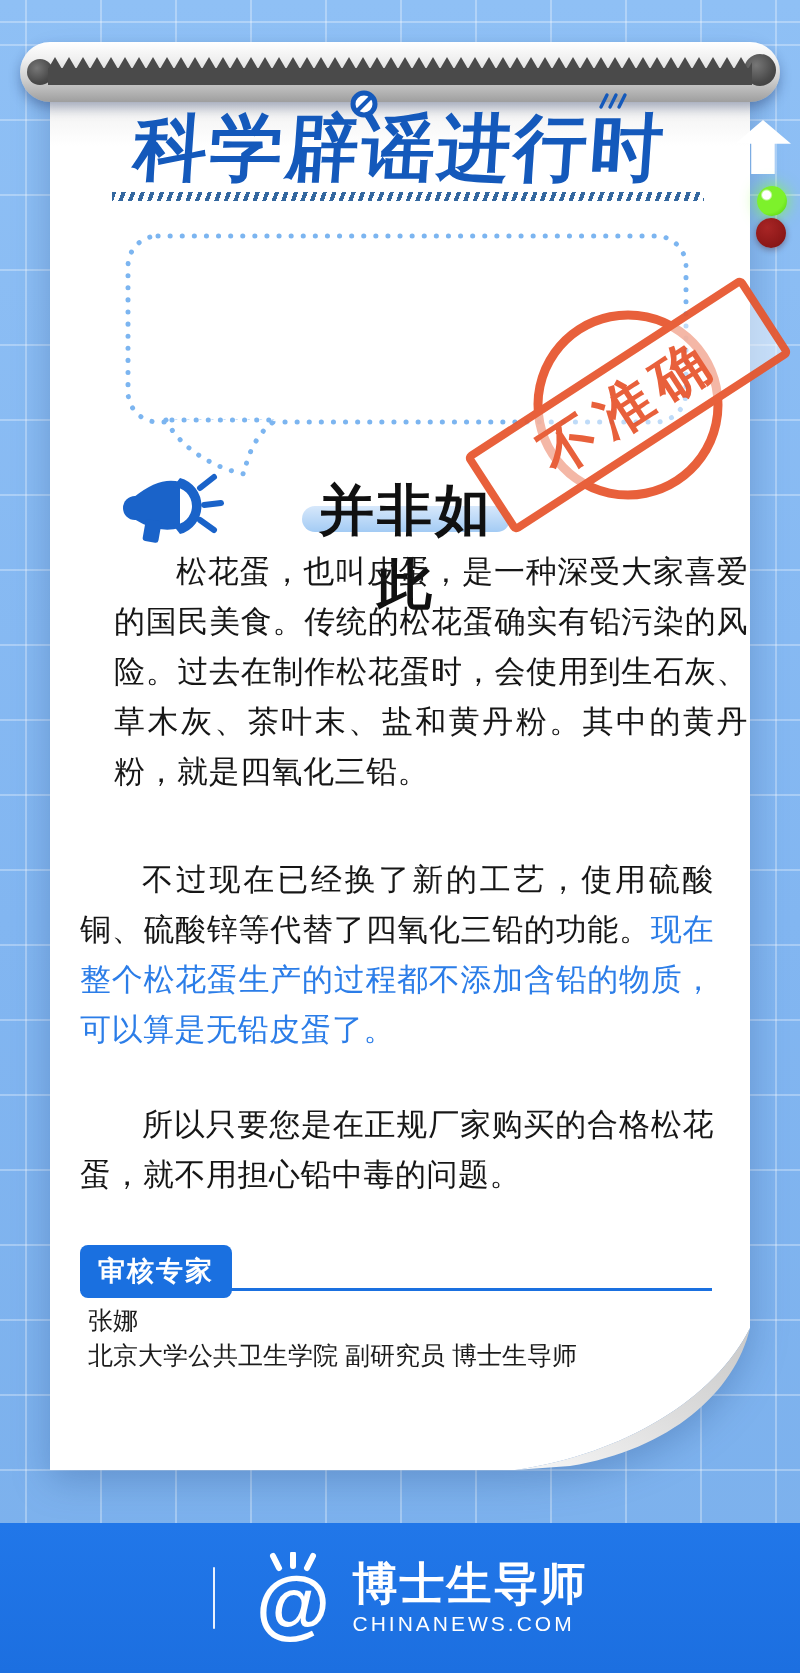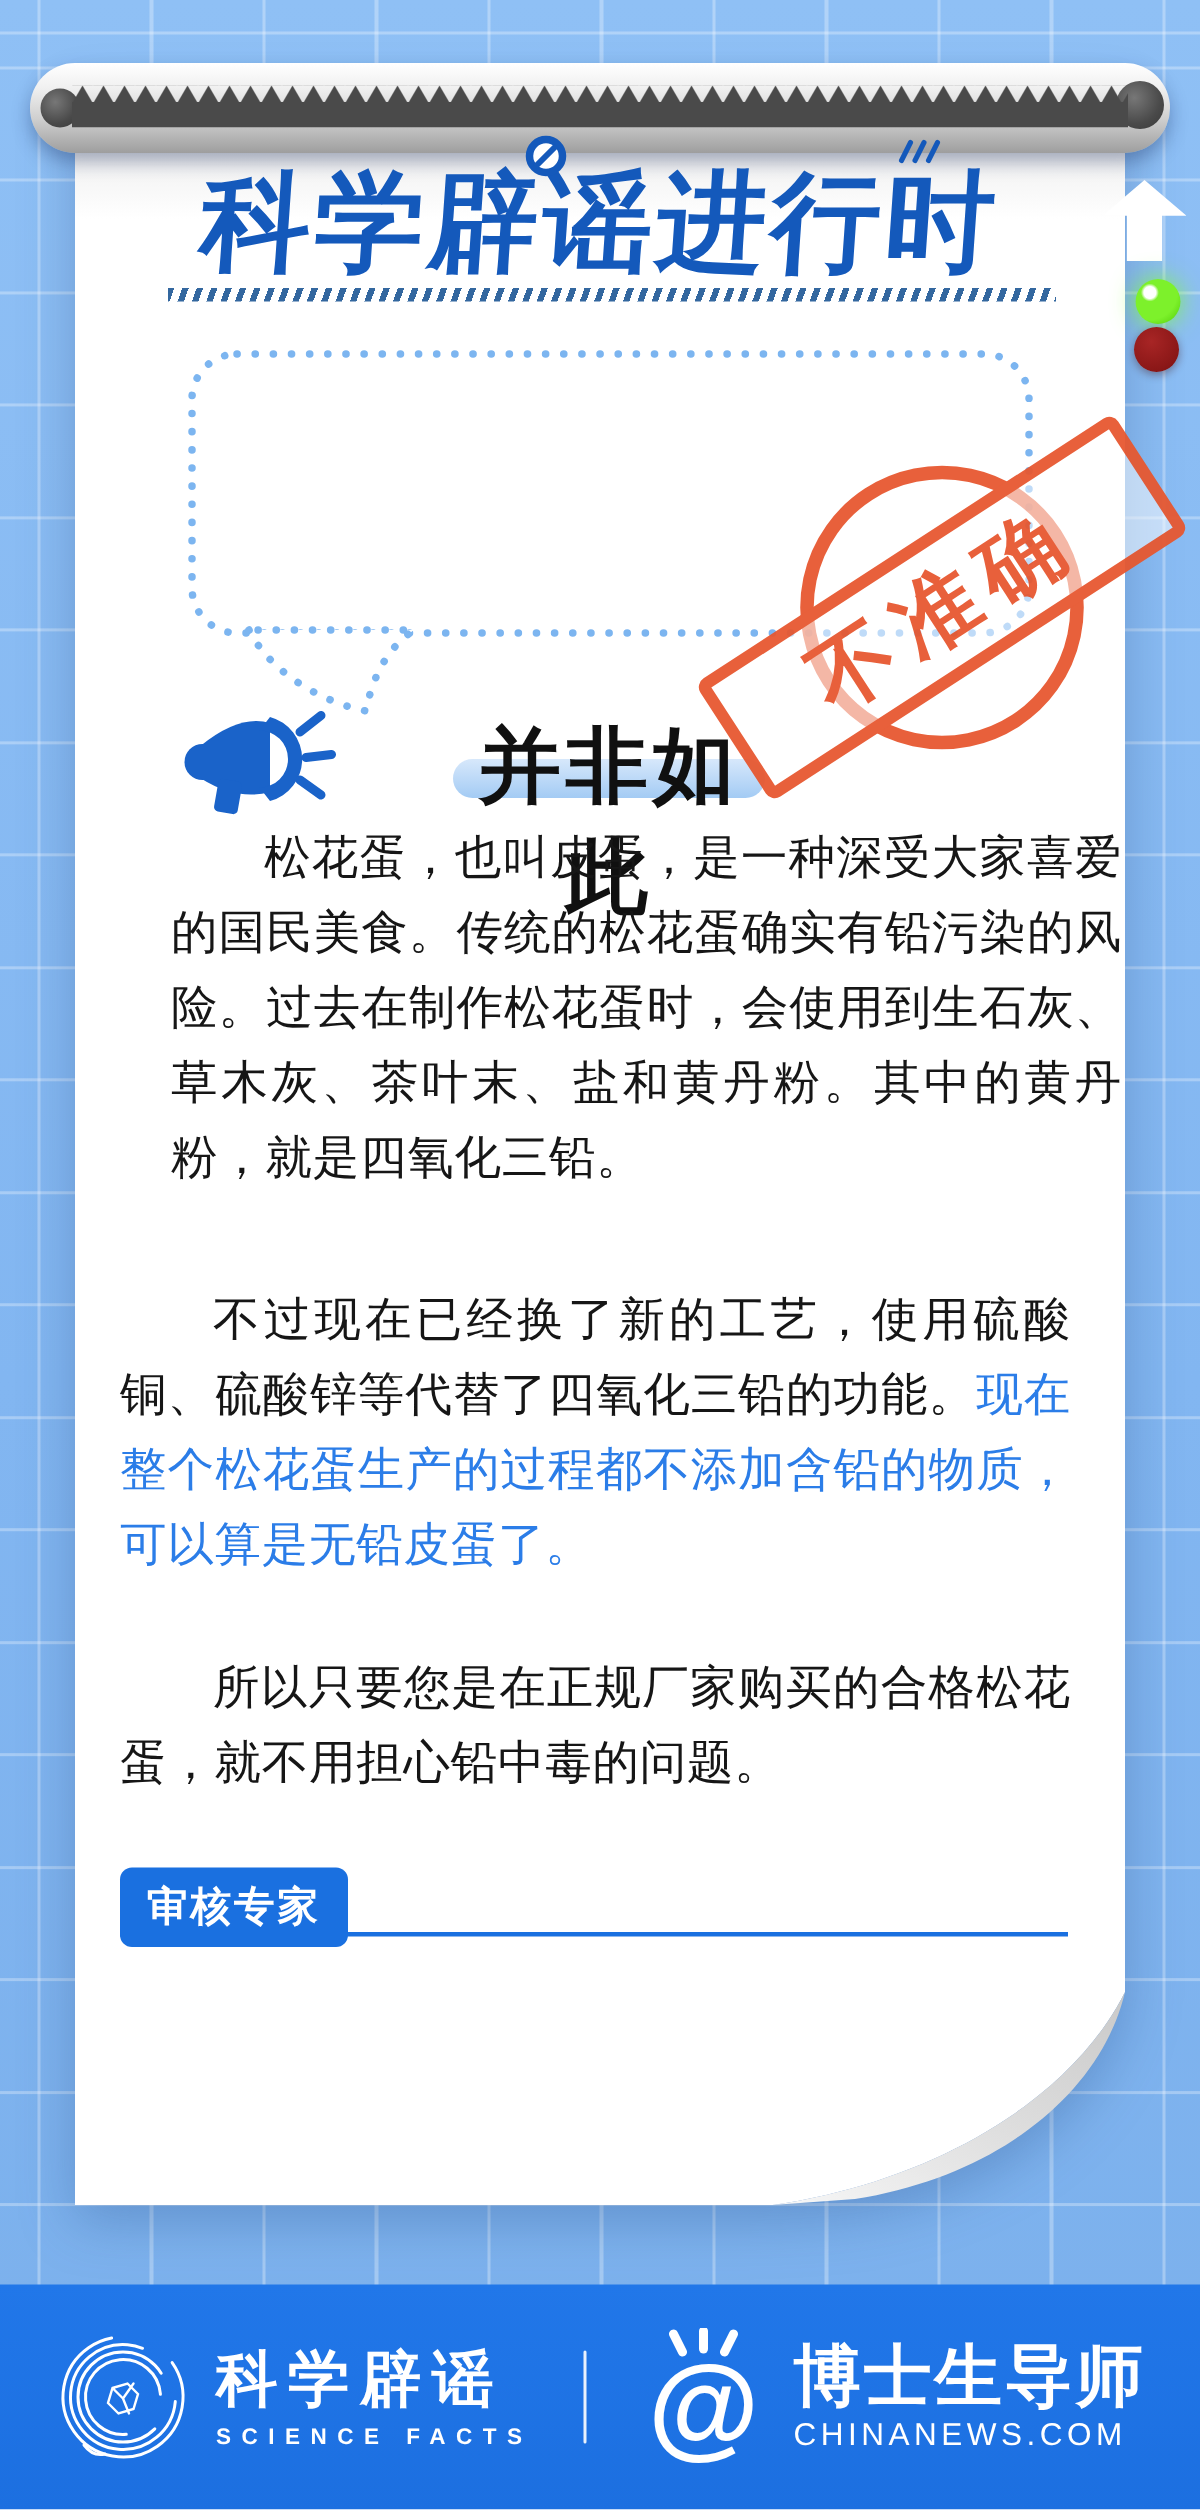--- a/index.html
+++ b/index.html
@@ -165,42 +165,30 @@
       <text class="stamp-text" x="140" y="125" text-anchor="middle" font-size="56" fill="#e7572f">不准确</text>
     </g>
   </svg>
 
   <p class="abs para p1">松花蛋，也叫皮蛋，是一种深受大家喜爱的国民美食。传统的松花蛋确实有铅污染的风险。过去在制作松花蛋时，会使用到生石灰、草木灰、茶叶末、盐和黄丹粉。其中的黄丹粉，就是四氧化三铅。</p>
   <p class="abs para p3">所以只要您是在正规厂家购买的合格松花蛋，就不用担心铅中毒的问题。</p>
   <p class="abs para p2"><span>不过现在已经换了新的工艺，使用硫酸铜、硫酸锌等代替了四氧化三铅的功能。</span><span class="blue-em">现在整个松花蛋生产的过程都不添加含铅的物质，可以算是无铅皮蛋了。</span></p>
 
   <div class="abs expert-badge">审核专家</div>
   <div class="abs expert-line"></div>
+  <div class="abs expert-info">
+    <div>张娜</div>
+    <div>北京大学公共卫生学院 副研究员 博士生导师</div>
+  </div>
 
   <div class="abs float-arrow"></div>
   <div class="abs float-green"></div>
   <div class="abs float-red"></div>
 
   <div class="abs footer">
-    <div class="logo-group">
-      <svg width="92" height="92" viewBox="0 0 92 92">
-        <g fill="none" stroke="#ffffff" stroke-linecap="round">
-          <circle cx="46" cy="46" r="40" stroke-width="2" stroke-dasharray="205 46" transform="rotate(-35 46 46)"></circle>
-          <circle cx="46" cy="46" r="35" stroke-width="2" stroke-dasharray="175 45" transform="rotate(5 46 46)"></circle>
-          <circle cx="46" cy="46" r="30" stroke-width="2" stroke-dasharray="148 41" transform="rotate(45 46 46)"></circle>
-          <circle cx="46" cy="46" r="25" stroke-width="2" stroke-dasharray="118 39" transform="rotate(85 46 46)"></circle>
-          <path d="M20,78 q6,8 14,6" stroke-width="2"></path>
-          <path d="M39,40 l10,-3 7,7 -3,10 -10,3 -7,-7 Z M39,40 l7,7 M53,37 l-7,10 M46,47 l4,10" stroke-width="1.6"></path>
-        </g>
-      </svg>
-      <div class="logo-col">
-        <div class="logo-zh-left">科学辟谣</div>
-        <div class="logo-en-left">SCIENCE FACTS</div>
-      </div>
-    </div>
     <div class="footer-divider"></div>
     <div class="logo-group">
       <svg width="88" height="92" viewBox="0 0 88 92">
         <g stroke="#ffffff" stroke-width="6" stroke-linecap="round">
           <line x1="30" y1="16" x2="24" y2="4"></line>
           <line x1="44" y1="14" x2="44" y2="2"></line>
           <line x1="58" y1="16" x2="64" y2="4"></line>
         </g>
         <text x="44" y="78" text-anchor="middle" font-size="76" font-weight="bold" fill="#ffffff">@</text>
       </svg>

